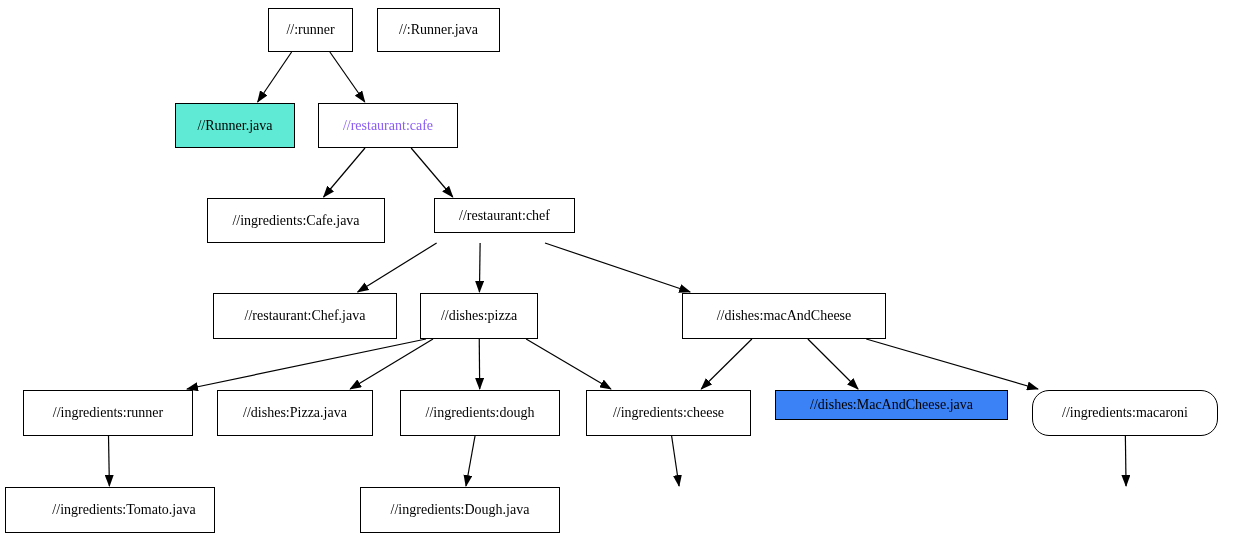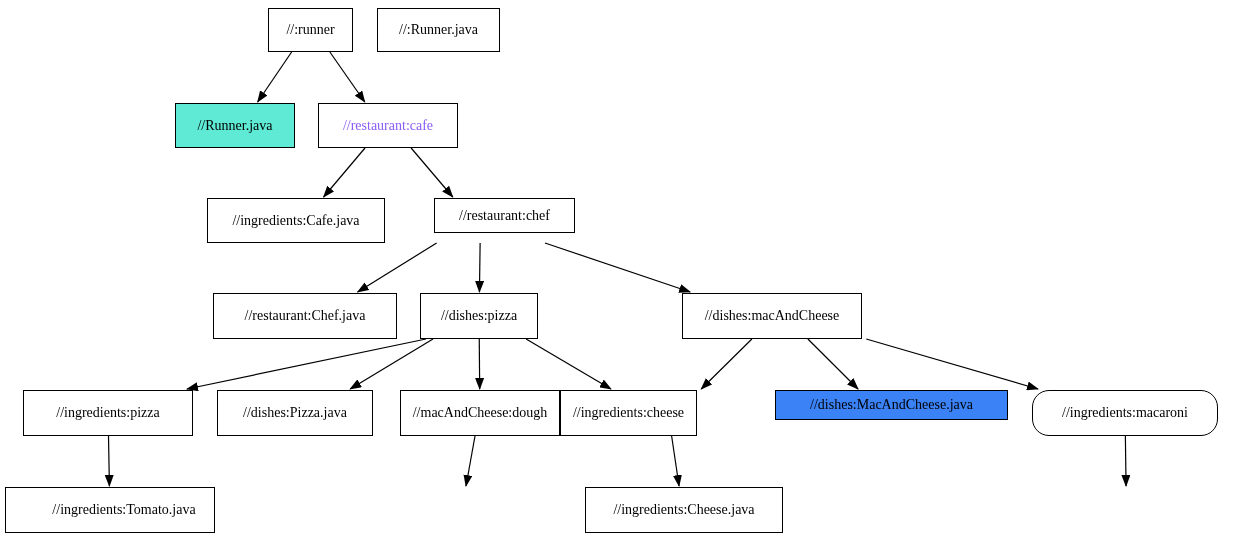--- a/index.html
+++ b/index.html
@@ -97,41 +97,41 @@
       </div>
       <div class="node" style="left: 410px; top: 198px; width: 141px; height: 35px; background: rgb(255, 255, 255); border-color: rgb(0, 0, 0); margin-left: 24px;">
         <span style="color: rgb(0, 0, 0);">//restaurant:chef</span>
       </div>
       <div class="node" style="left: 420px; top: 293px; width: 118px; height: 46px; background: rgb(255, 255, 255); border-color: rgb(0, 0, 0);">
         <span style="color: rgb(0, 0, 0);">//dishes:pizza</span>
       </div>
       <div class="node" style="left: 213px; top: 293px; width: 184px; height: 46px; background: rgb(255, 255, 255); border-color: rgb(0, 0, 0);">
         <span style="color: rgb(0, 0, 0);">//restaurant:Chef.java</span>
       </div>
-      <div class="node" style="left: 682px; top: 293px; width: 180px; height: 46px; background: rgb(255, 255, 255); border-color: rgb(0, 0, 0);">
+      <div class="node" style="left: 682px; top: 293px; width: 204px; height: 46px; background: rgb(255, 255, 255); border-color: rgb(0, 0, 0);">
         <span style="color: rgb(0, 0, 0);">//dishes:macAndCheese</span>
       </div>
       <div class="node" style="left: 23px; top: 390px; width: 170px; height: 46px; background: rgb(255, 255, 255); border-color: rgb(0, 0, 0);">
-        <span style="color: rgb(0, 0, 0);">//ingredients:pizza</span>
+        <span style="color: rgb(0, 0, 0);">//ingredients:runner</span>
       </div>
       <div class="node" style="left: 217px; top: 390px; width: 156px; height: 46px; background: rgb(255, 255, 255); border-color: rgb(0, 0, 0);">
         <span style="color: rgb(0, 0, 0);">//dishes:Pizza.java</span>
       </div>
       <div class="node" style="left: 400px; top: 390px; width: 160px; height: 46px; background: rgb(255, 255, 255); border-color: rgb(0, 0, 0);">
-        <span style="color: rgb(0, 0, 0);">//macAndCheese:dough</span>
+        <span style="color: rgb(0, 0, 0);">//ingredients:dough</span>
       </div>
-      <div class="node" style="left: 560px; top: 390px; width: 137px; height: 46px; background: rgb(255, 255, 255); border-color: rgb(0, 0, 0); font-family: Liberation Serif, serif;">
+      <div class="node" style="left: 586px; top: 390px; width: 165px; height: 46px; background: rgb(255, 255, 255); border-color: rgb(0, 0, 0); font-family: Liberation Serif, serif;">
         <span style="color: rgb(0, 0, 0);">//ingredients:cheese</span>
       </div>
       <div class="node" style="left: 775px; top: 390px; width: 233px; height: 30px; background: #3b82f6; border-color: rgb(0, 0, 0);">
         <span style="color: rgb(0, 0, 0);">//dishes:MacAndCheese.java</span>
       </div>
       <div class="node" style="left: 1032px; top: 390px; width: 186px; height: 46px; background: rgb(255, 255, 255); border-color: rgb(0, 0, 0); border-radius: 17px;">
         <span style="color: rgb(0, 0, 0);">//ingredients:macaroni</span>
       </div>
       <div class="node" style="left: 5px; top: 487px; width: 210px; height: 46px; background: rgb(255, 255, 255); border-color: rgb(0, 0, 0); padding-left: 28px;">
         <span style="color: rgb(0, 0, 0);">//ingredients:Tomato.java</span>
       </div>
-      <div class="node" style="left: 585px; top: 487px; width: 198px; height: 46px; background: rgb(255, 255, 255); border-color: rgb(0, 0, 0);">
-        <span style="color: rgb(0, 0, 0);">//ingredients:Cheese.java</span>
+      <div class="node" style="left: 360px; top: 487px; width: 200px; height: 46px; background: rgb(255, 255, 255); border-color: rgb(0, 0, 0);">
+        <span style="color: rgb(0, 0, 0);">//ingredients:Dough.java</span>
       </div>
     </div>
 </div>
 
 </body></html>

